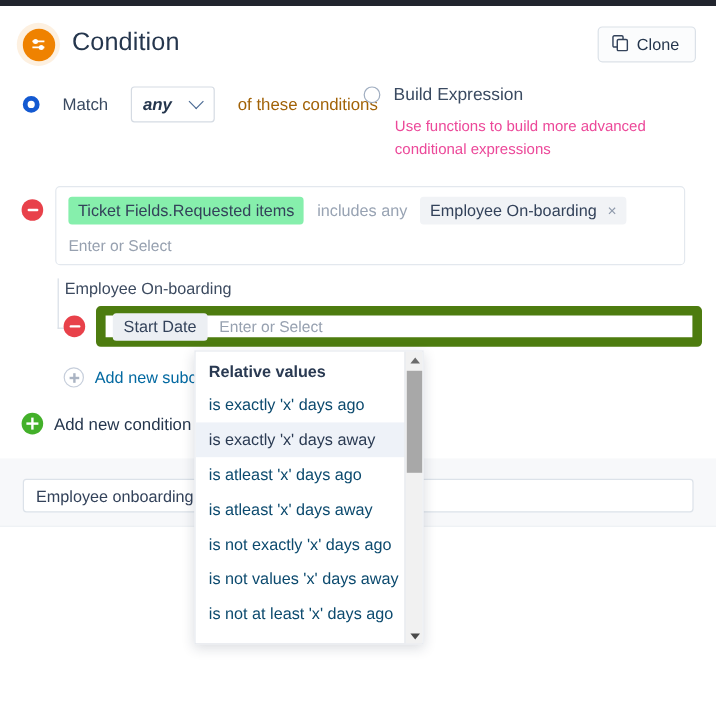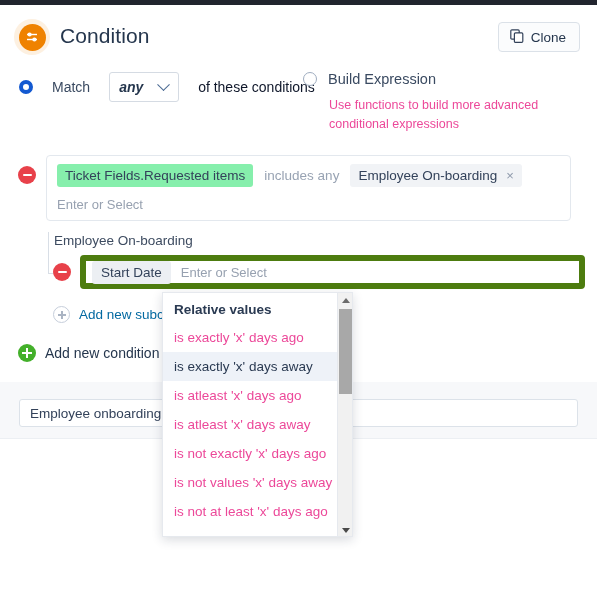--- a/index.html
+++ b/index.html
@@ -96,21 +96,21 @@
     cursor: pointer;
     font-style: italic;
   }
   .select-any .val { font-size: 14px; color: #25364d; font-weight: 600; }
   .chev {
     width: 9px; height: 9px;
     border-right: 1.6px solid #4b6a93;
     border-bottom: 1.6px solid #4b6a93;
     transform: rotate(45deg) translate(-2px,-2px);
   }
-  .match-after { font-size: 14px; color: #0f172a; }
+  .match-after { font-size: 14px; color: #a16207; }
 
   .build-group {
     position: absolute; left: 303px; top: 8px;
     display: flex; align-items: flex-start; gap: 11px;
   }
   .build-label { font-size: 14.5px; color: #3a4a61; line-height: 15px; }
   .build-help {
     position: absolute; left: 329px; top: 96px;
     font-size: 12.5px; color: #ec4899;
     line-height: 19px;
@@ -175,21 +175,21 @@
     position: absolute; left: 54px; top: 233px;
     font-size: 13.5px; color: #3d4b60;
   }
   .sub-row {
     position: absolute; left: 53px; top: 255px;
     display: flex; align-items: center; gap: 9px;
   }
   .sub-row .minus-icon { margin-top: 0; }
   .sub-box {
     width: 505px; height: 34px;
-    border: 6px solid #4d7c0f;
+    border: 8px solid #4d7c0f;
     border-radius: 4px;
     background: #fff;
     display: flex; align-items: center;
     padding: 0 6px;
     gap: 10px;
   }
   .sub-pill {
     background: #eceff3;
     border-radius: 3px;
     padding: 4px 9px;
@@ -261,21 +261,21 @@
     box-shadow: 0 3px 10px rgba(22,38,60,.16);
     overflow: hidden;
     z-index: 20;
   }
   .dd-title {
     font-size: 13.5px; font-weight: 700; color: #2a3a52;
     padding: 9px 11px 6px 11px;
   }
   .dd-list { padding-bottom: 4px; }
   .dd-item {
-    font-size: 13.5px; color: #ec4899;
+    font-size: 13.5px; color: #0c4a6e;
     padding: 7px 11px;
     white-space: nowrap;
     cursor: pointer;
   }
   .dd-item.selected {
     background: #eef2f8;
     color: #2a3a52;
   }
   .dd-scroll {
     position: absolute; right: 0; top: 0;

